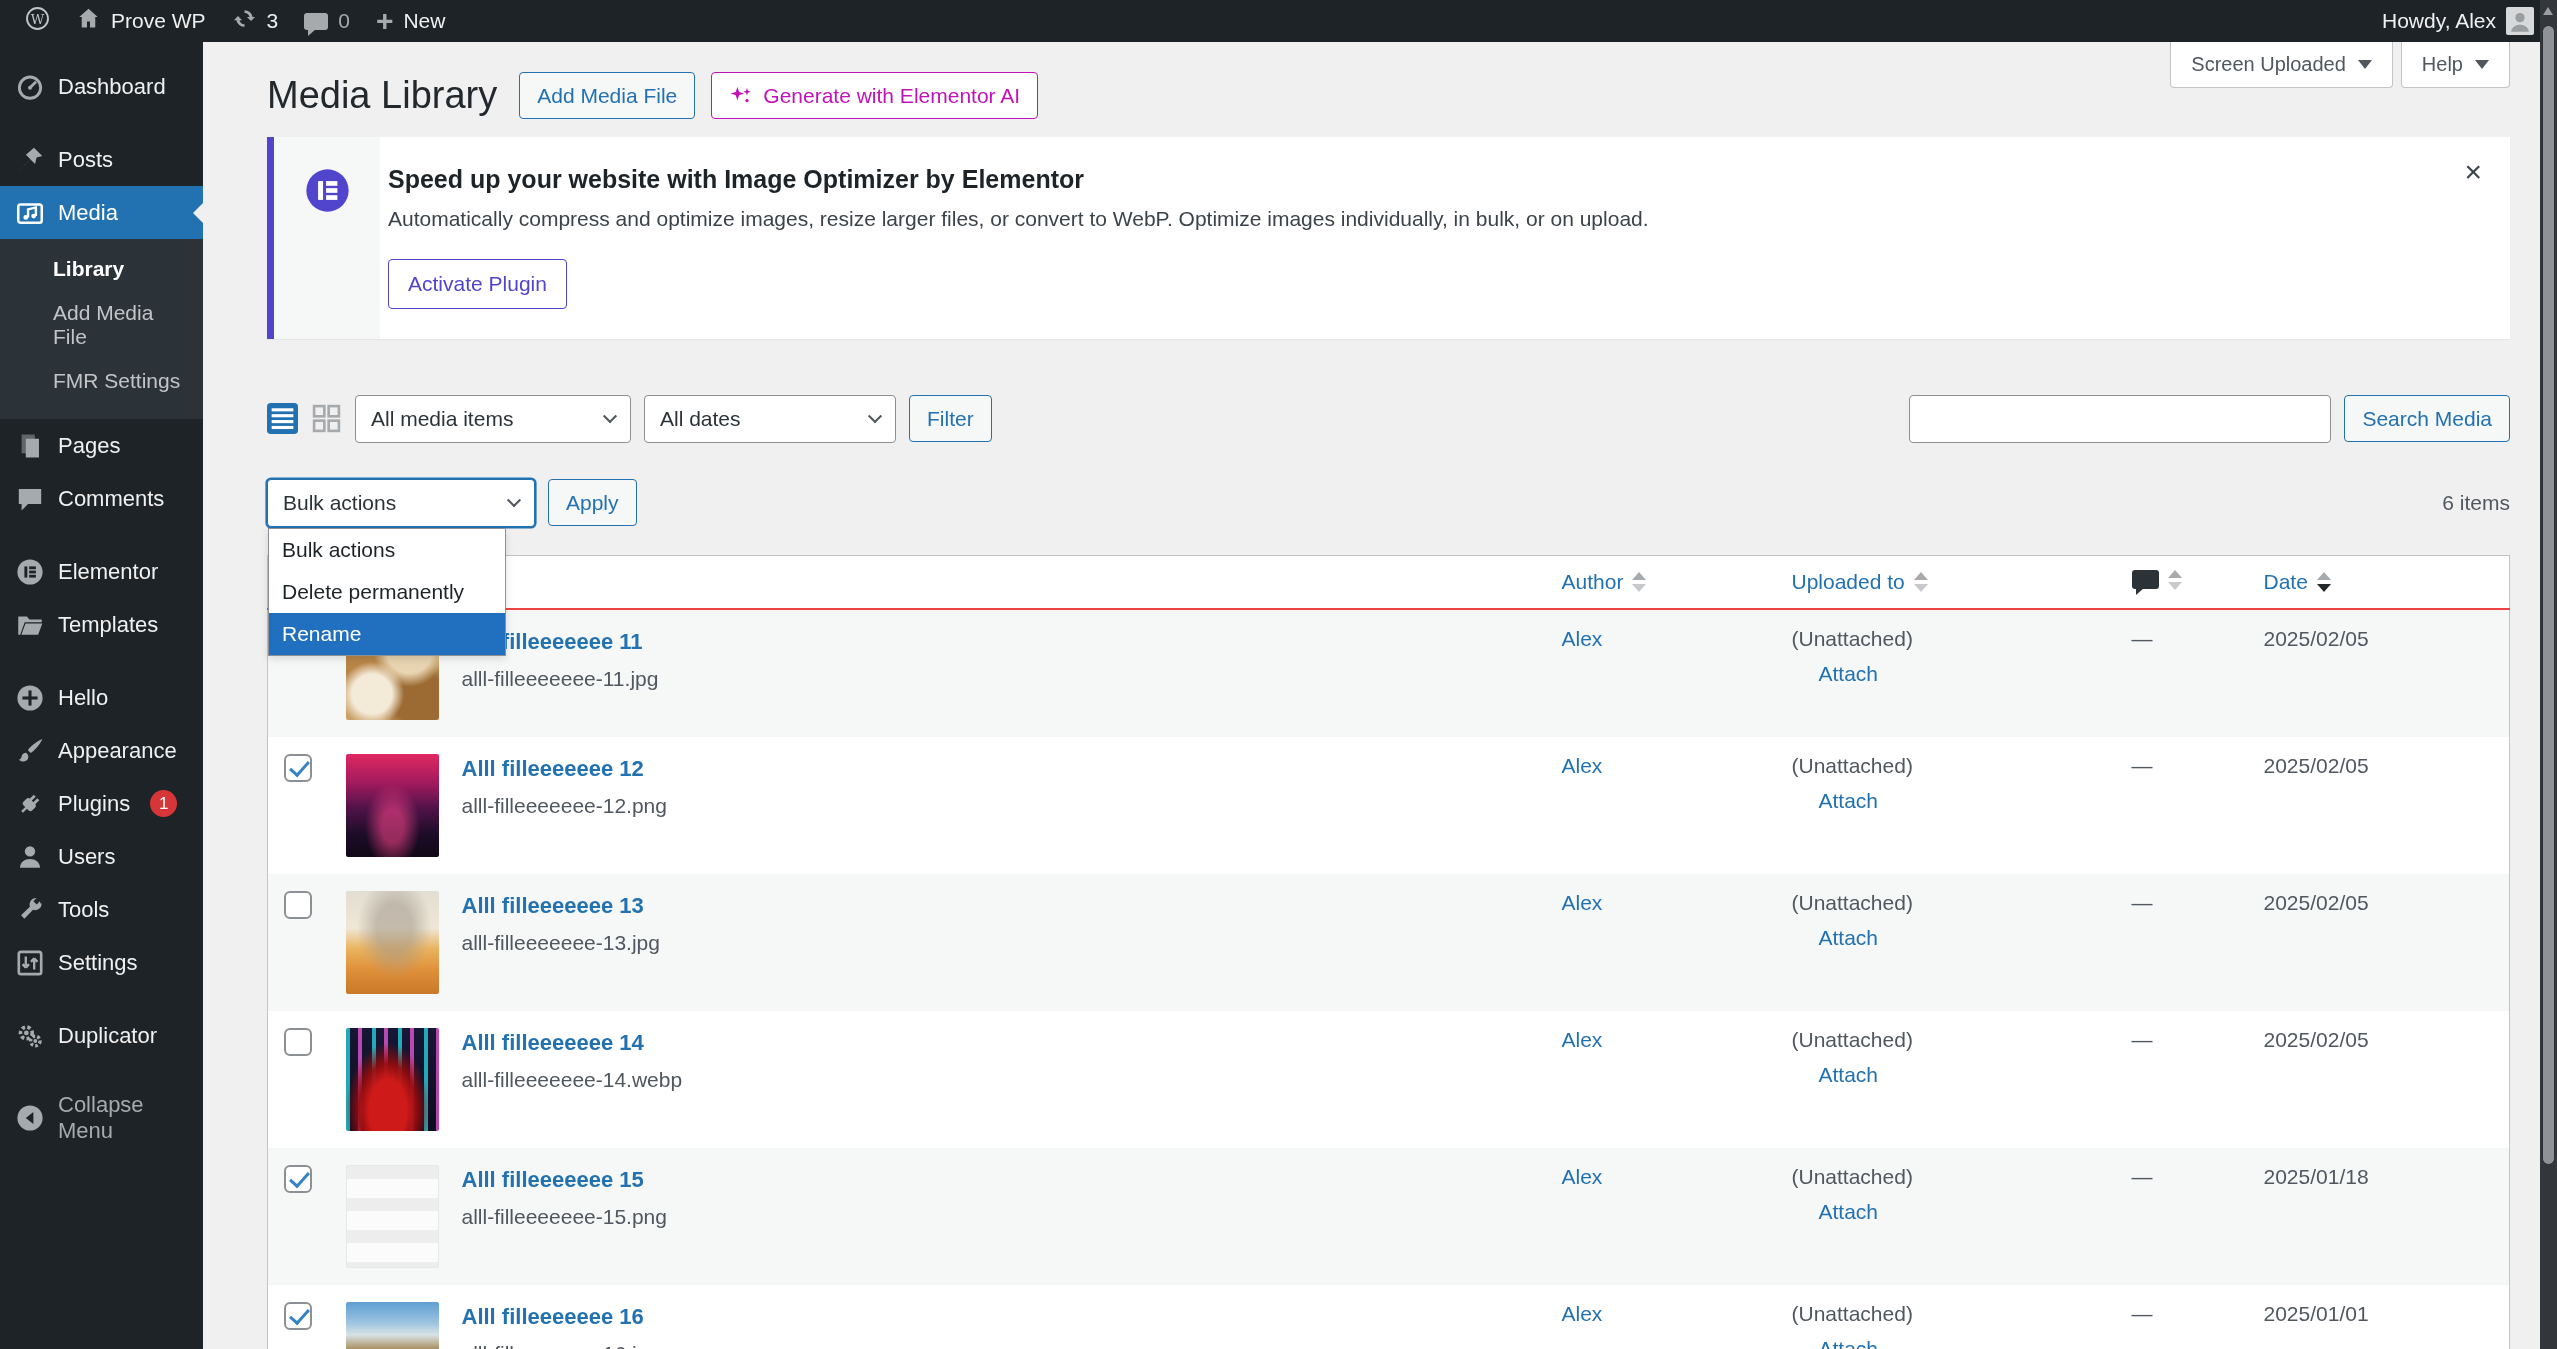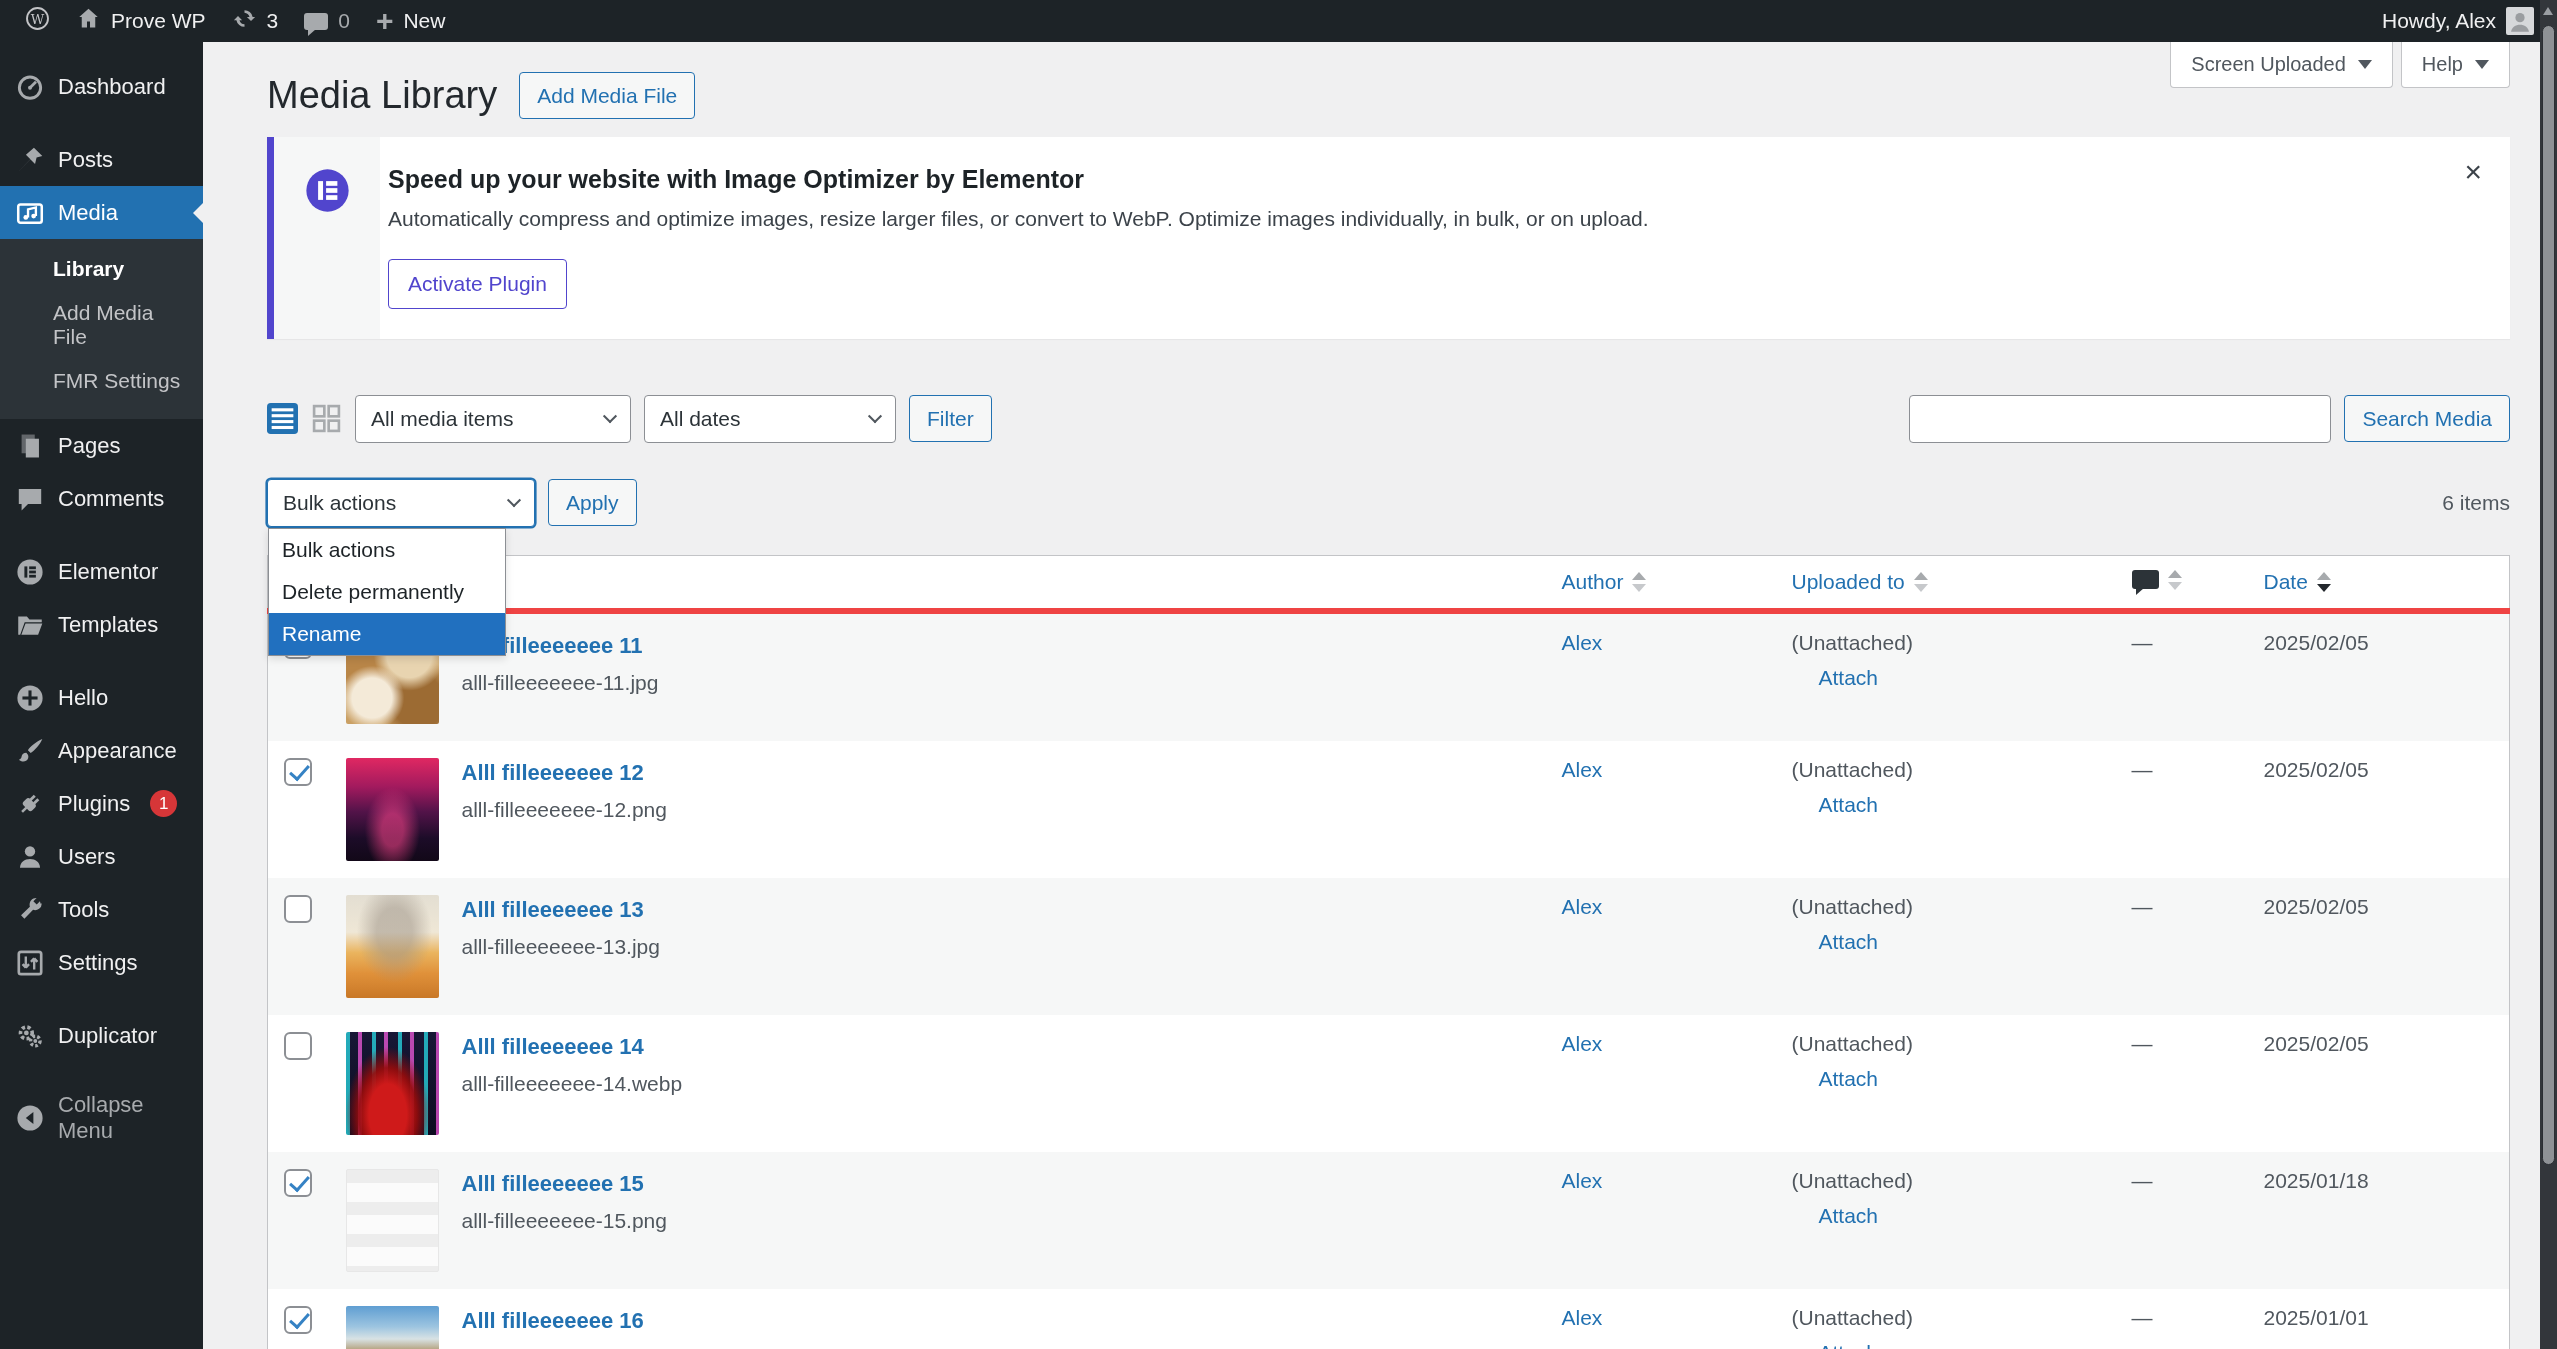--- a/index.html
+++ b/index.html
@@ -97,21 +97,21 @@
   .bulk-row { display: flex; align-items: center; gap: 13px; margin-top: 36px; position: relative; }
   .bulk-sel { width: 268px; border: 1px solid #2271b1; box-shadow: 0 0 0 1.6px #2271b1; position: relative; }
   .items-count { margin-left: auto; color: #50575e; }
   .panel { position: absolute; top: 48px; left: 0; width: 238px; background: #fff; border: 1px solid #8c8f94;
     z-index: 40; box-shadow: 0 3px 8px rgba(0,0,0,.12); }
   .opt { padding: 9px 13px; font-size: 21px; color: #1d2327; cursor: pointer; }
   .opt.hl { background: #2170bf; color: #fff; }
 
   
   .wp-table { width: 100%; border-collapse: collapse; background: #fff; border: 1px solid #c3c4c7; margin-top: 28px; }
-  .wp-table thead th { text-align: left; font-weight: 400; font-size: 21px; padding: 14px 16px; border-bottom: 6px solid #ef4444; }
+  .wp-table thead th { text-align: left; font-weight: 400; font-size: 21px; padding: 14px 16px; border-bottom: 2px solid #ef4444; }
   .th-flex { display: inline-flex; align-items: center; cursor: pointer; }
   .th-link { color: #2271b1; }
   .sorter { display: inline-flex; flex-direction: column; gap: 4px; margin-left: 9px; }
   .a-up { width: 0; height: 0; border-left: 7px solid transparent; border-right: 7px solid transparent; border-bottom: 8px solid #a7aaad; }
   .a-dn { width: 0; height: 0; border-left: 7px solid transparent; border-right: 7px solid transparent; border-top: 8px solid #c7c9cc; }
   th.sorted .a-dn { border-top-color: #23282d; }
   .wp-table tbody td { padding: 17px 16px; vertical-align: top; font-size: 21px; color: #50575e; }
   .wp-table tbody tr:nth-child(odd) { background: #f6f7f7; }
 
   .cb { width: 28px; height: 28px; border: 2px solid #8c8f94; border-radius: 6px; background: #fff;
@@ -367,20 +367,28 @@
     </div>
     <div class="meta-tab">
       <span>Help</span>
       <span class="tri-dn"></span>
     </div>
   </div>
 
   <div class="h1row">
     <h1 class="page-title">Media Library</h1>
     <button class="btn">Add Media File</button>
+    <button class="btn ai">
+      <svg viewBox="0 0 20 20">
+          <path d="M7 2.4l1.4 4.2L12.6 8 8.4 9.4 7 13.6 5.6 9.4 1.4 8l4.2-1.4z"></path>
+          <path d="M15 3.4l.8 2.3 2.3.8-2.3.8-.8 2.3-.8-2.3-2.3-.8 2.3-.8z"></path>
+          <circle cx="15" cy="13.8" r="1.4"></circle>
+        </svg>
+      <span>Generate with Elementor AI</span>
+    </button>
   </div>
 
   <div class="banner">
     <div class="banner-logo-col">
       <span class="el-logo"><svg viewBox="0 0 20 20">
             <circle cx="10" cy="10" r="9"></circle>
             <g fill="var(--bars,#1d2327)">
               <rect x="6" y="6" width="2.1" height="8"></rect>
               <rect x="9.4" y="6" width="4.8" height="2"></rect>
               <rect x="9.4" y="9" width="4.8" height="2"></rect>

